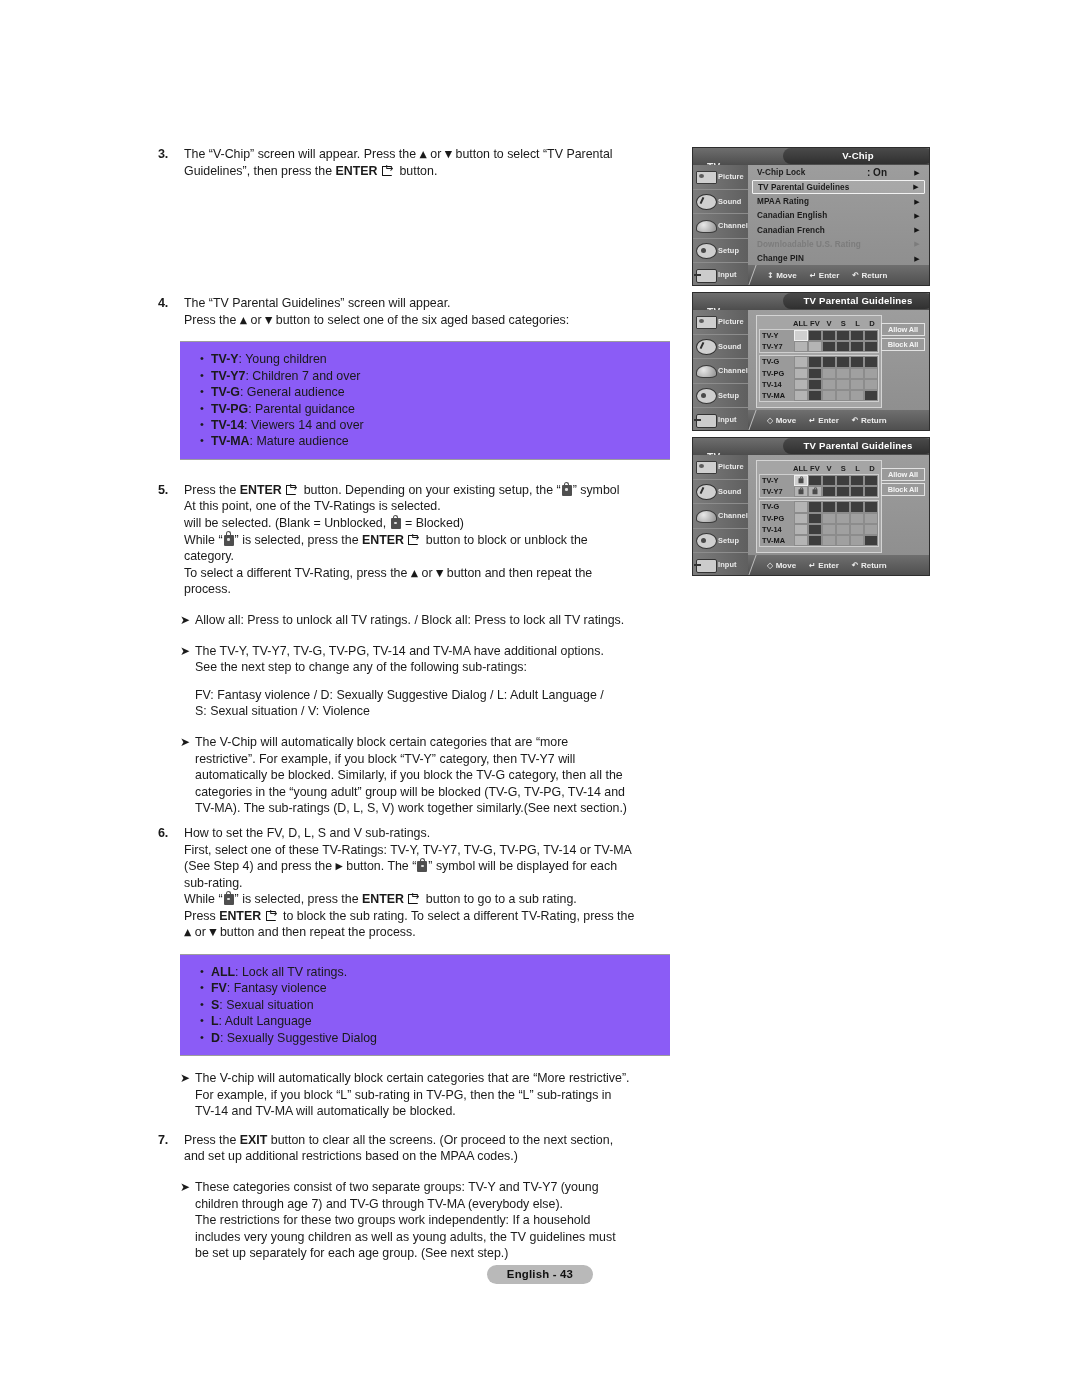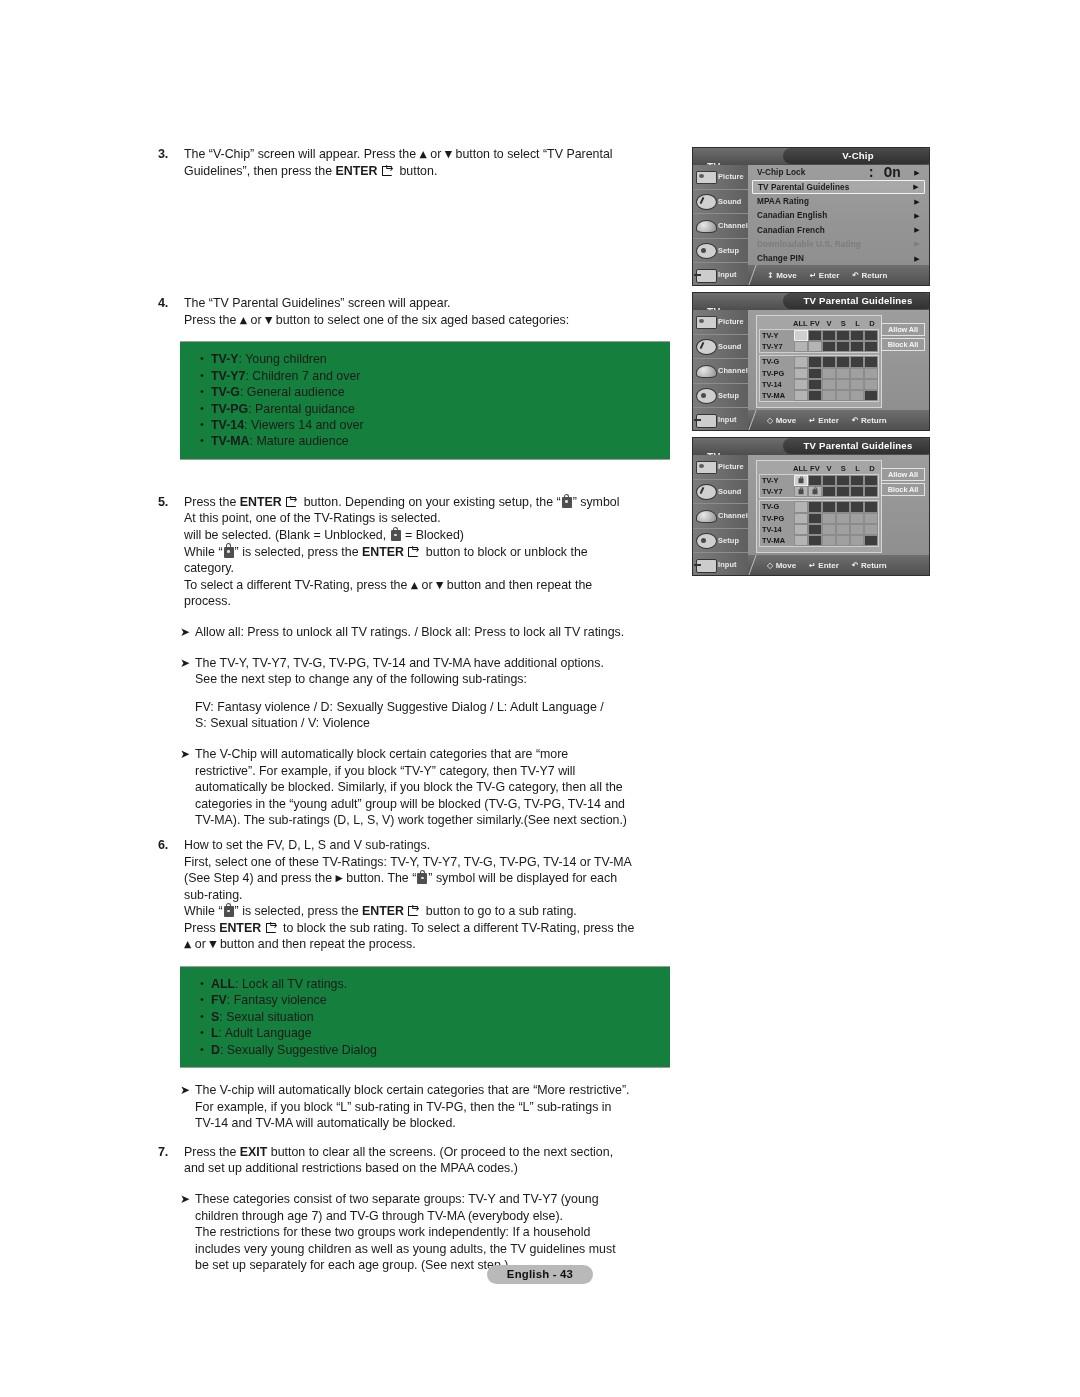--- a/index.html
+++ b/index.html
@@ -38,24 +38,24 @@
   .step .body p{margin:0;}
   b{font-weight:bold;}
 
   .gap-lg{height:116px;}
   .gap-md{height:22px;}
   .gap-sm{height:12px;}
   .gap-xs{height:8px;}
 
   
   .boxlist{
-    background:#15803d;
+    background:#8b5cf6;
     border-top:1.5px solid #9d9d9d;
     border-bottom:1.5px solid #9d9d9d;
-    margin:13px 0 12px 22px;
+    margin:13px 0 0 22px;
     padding:9px 0 9px 0;
     width:490px;
   }
   .boxlist ul{
     list-style:none;
     margin:0;padding:0 0 0 20px;
   }
   .boxlist li{
     font-size:12.4px;
     line-height:16.4px;
@@ -223,22 +223,22 @@
     padding-left:5px;
     box-sizing:border-box;
   }
   .mrow .mlabel{
     color:#1b1b1b;font-size:8.2px;font-weight:bold;
     letter-spacing:.1px;
     flex:1 1 auto;
     white-space:nowrap;
   }
   .mrow .mval{
-    color:#1b1b1b;font-size:14px;font-weight:bold;
-    width:42px;text-align:left;font-family:Liberation Mono, monospace;
+    color:#1b1b1b;font-size:10px;font-weight:bold;
+    width:42px;text-align:left;
   }
   .mrow .marrow{
     color:#141414;font-size:7px;
     width:16px;text-align:center;
     font-family:"DejaVu Sans",sans-serif;
   }
   .mrow.sel{
     border:1.2px solid #f2f2f2;
     background:rgba(255,255,255,.14);
     border-radius:1px;

